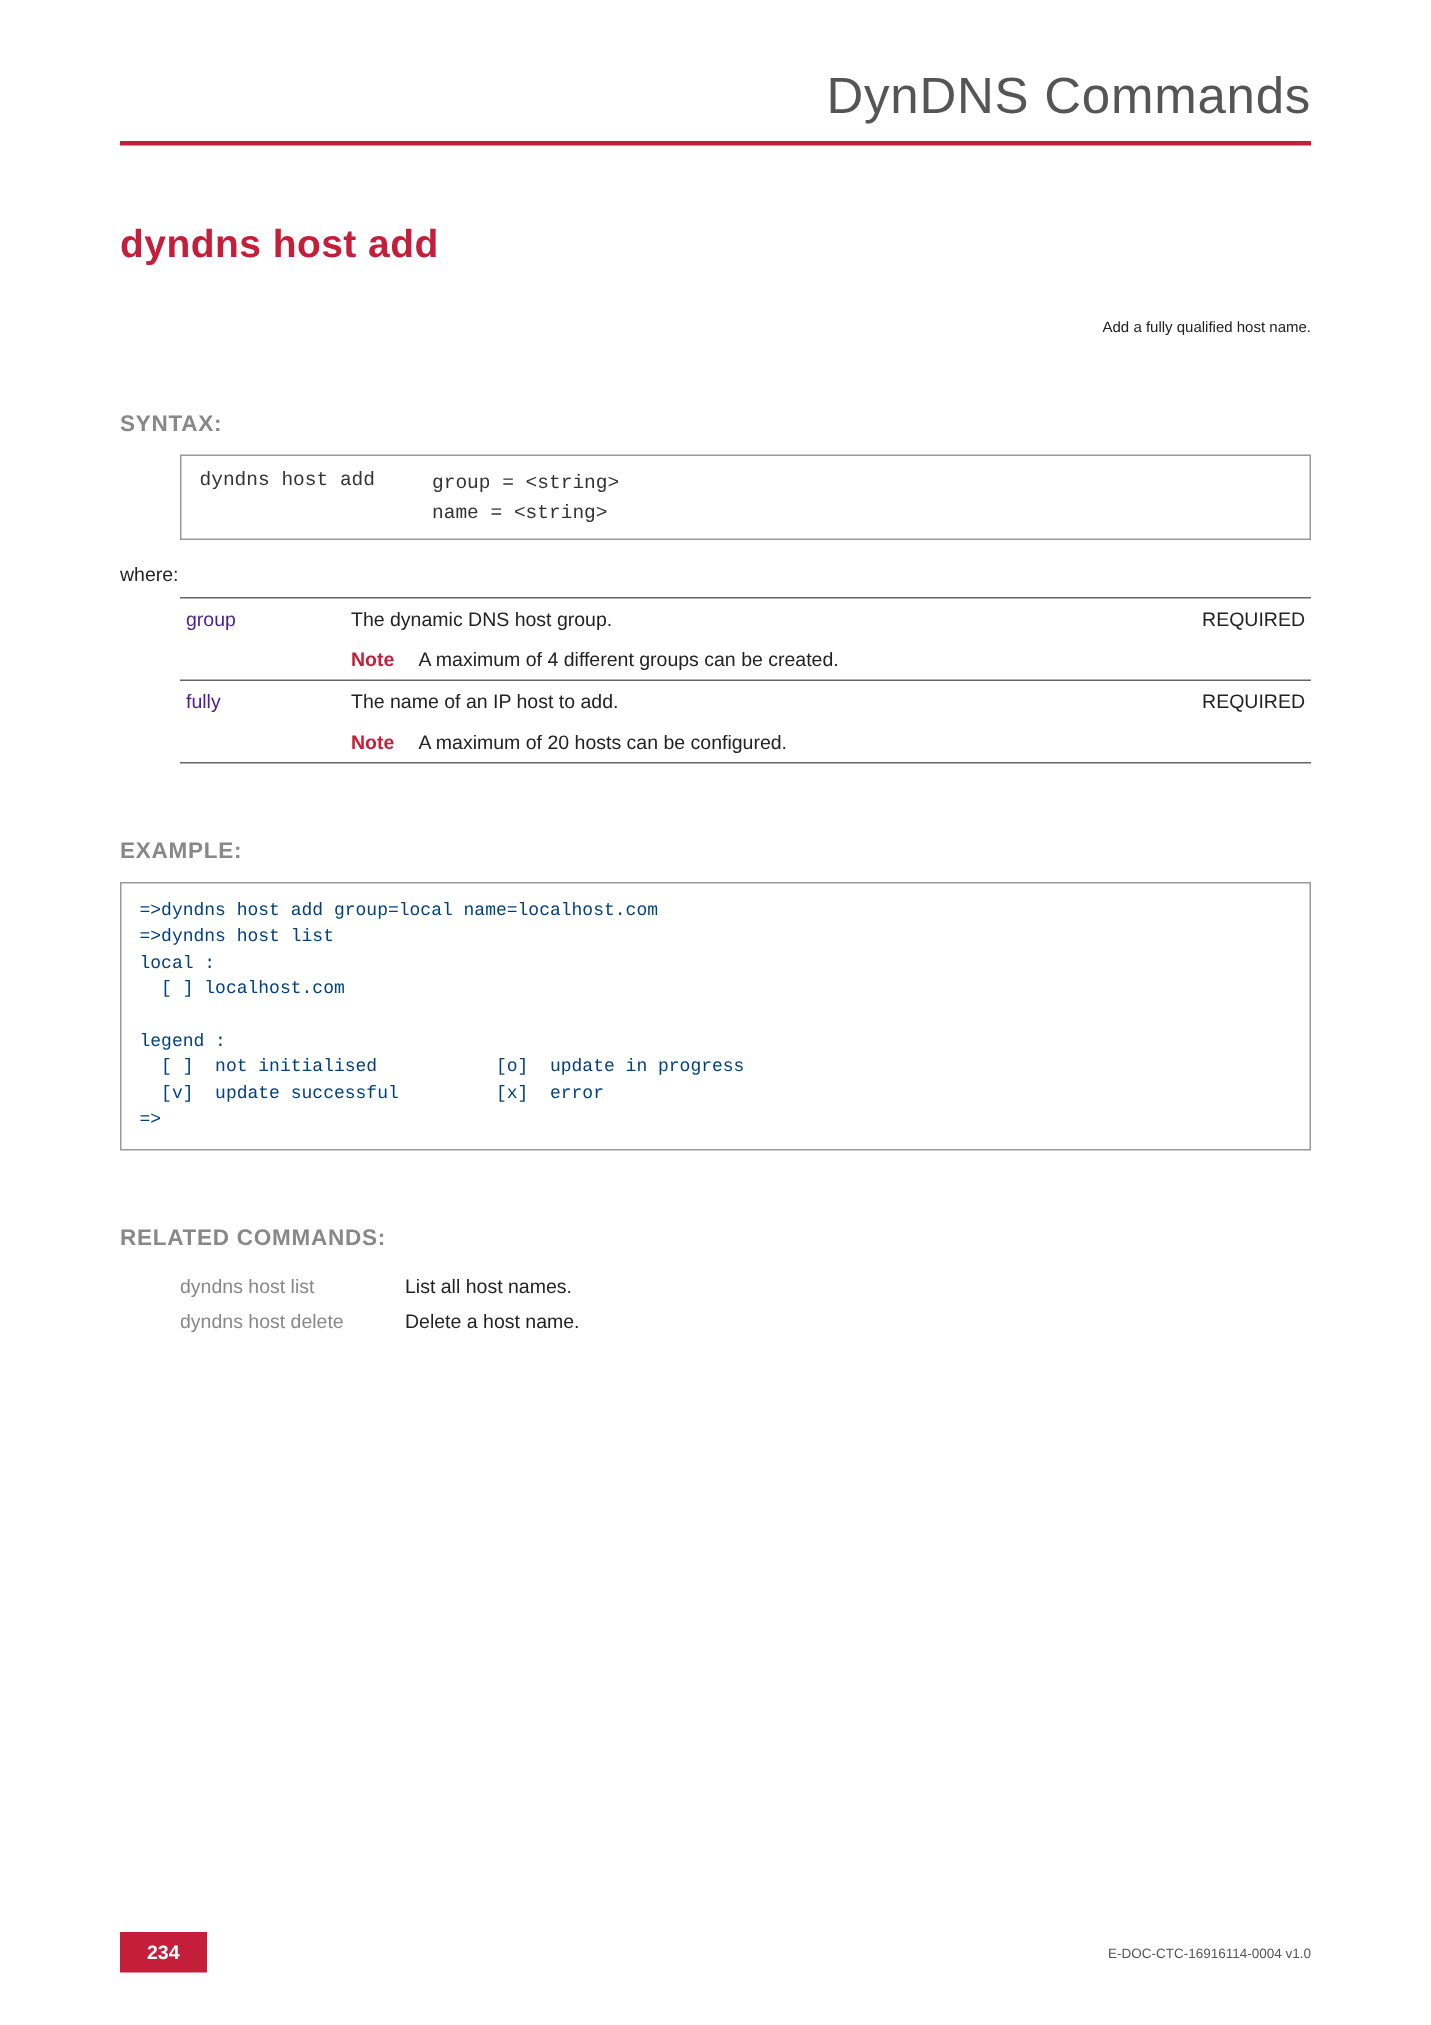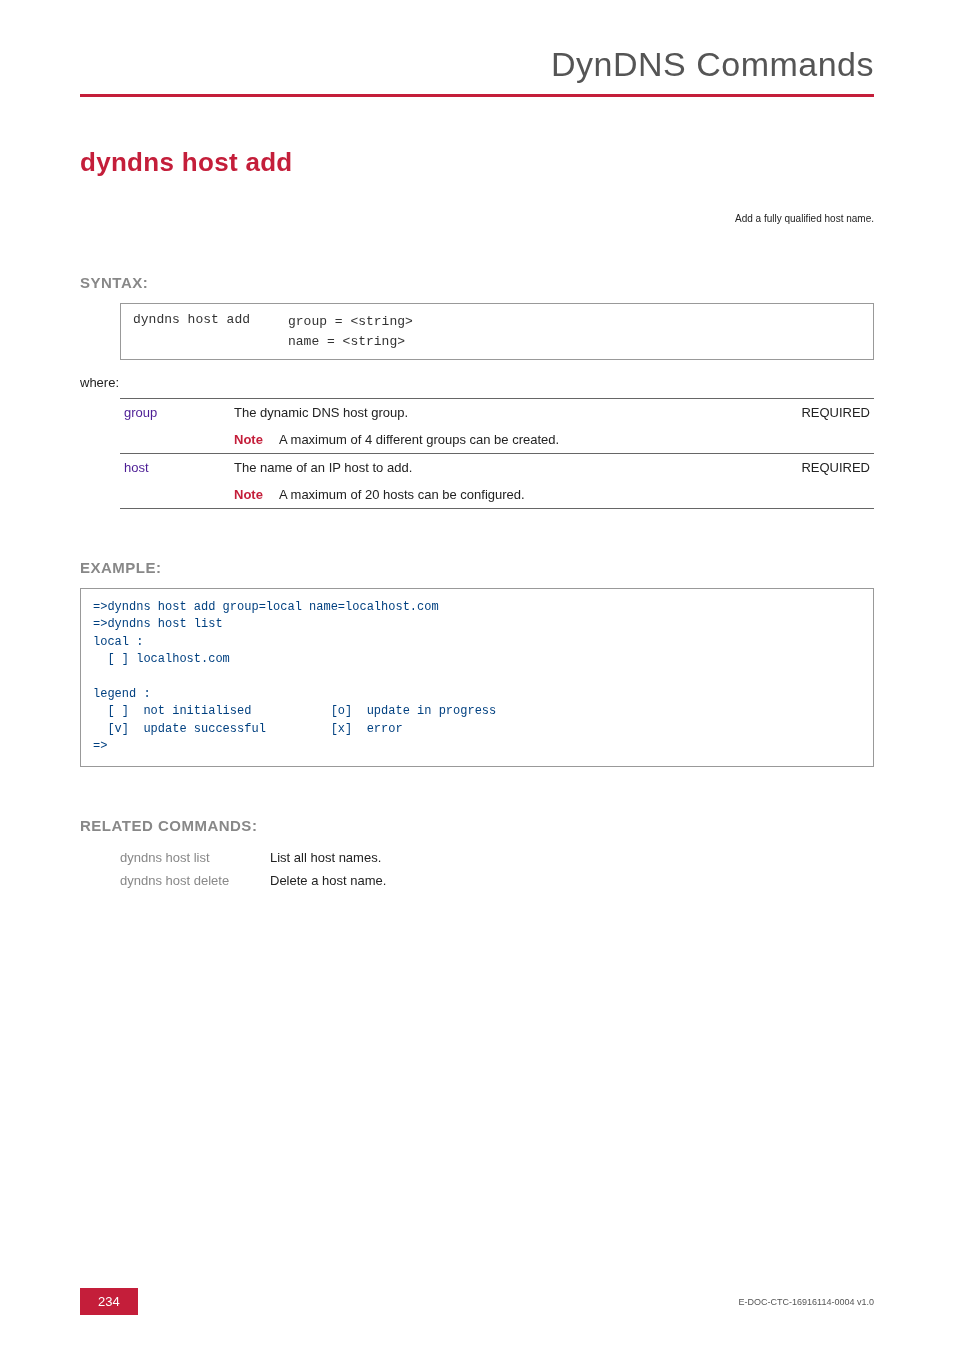--- a/index.html
+++ b/index.html
@@ -142,21 +142,21 @@
       right: 0;
       display: flex;
       justify-content: space-between;
       align-items: center;
       padding: 0 80px;
     }
     .page-badge {
       background: #c41e3a;
       color: #fff;
       padding: 6px 18px;
-      font-weight: normal;
+      font-weight: bold;
       font-size: 13px;
     }
     .doc-id {
       font-size: 9px;
       color: #555;
     }
   </style>
 </head>
 <body>
 
@@ -182,21 +182,21 @@
     <td class="param-name">group</td>
     <td class="param-desc">The dynamic DNS host group.</td>
     <td class="param-req">REQUIRED</td>
   </tr>
   <tr>
     <td></td>
     <td class="param-desc"><span class="note-label">Note</span><span>A maximum of 4 different groups can be created.</span></td>
     <td></td>
   </tr>
   <tr class="param-row-top">
-    <td class="param-name">host</td>
+    <td class="param-name">fully</td>
     <td class="param-desc">The name of an IP host to add.</td>
     <td class="param-req">REQUIRED</td>
   </tr>
   <tr class="param-row-bottom">
     <td></td>
     <td class="param-desc"><span class="note-label">Note</span><span>A maximum of 20 hosts can be configured.</span></td>
     <td></td>
   </tr>
 </tbody>
   </table>

